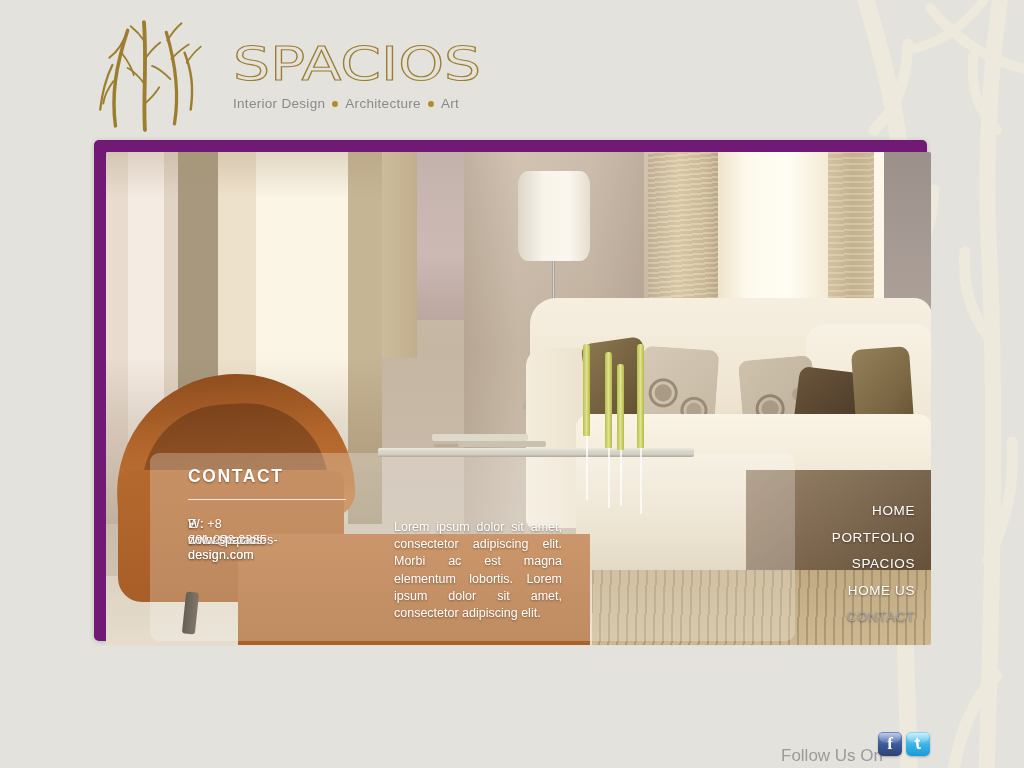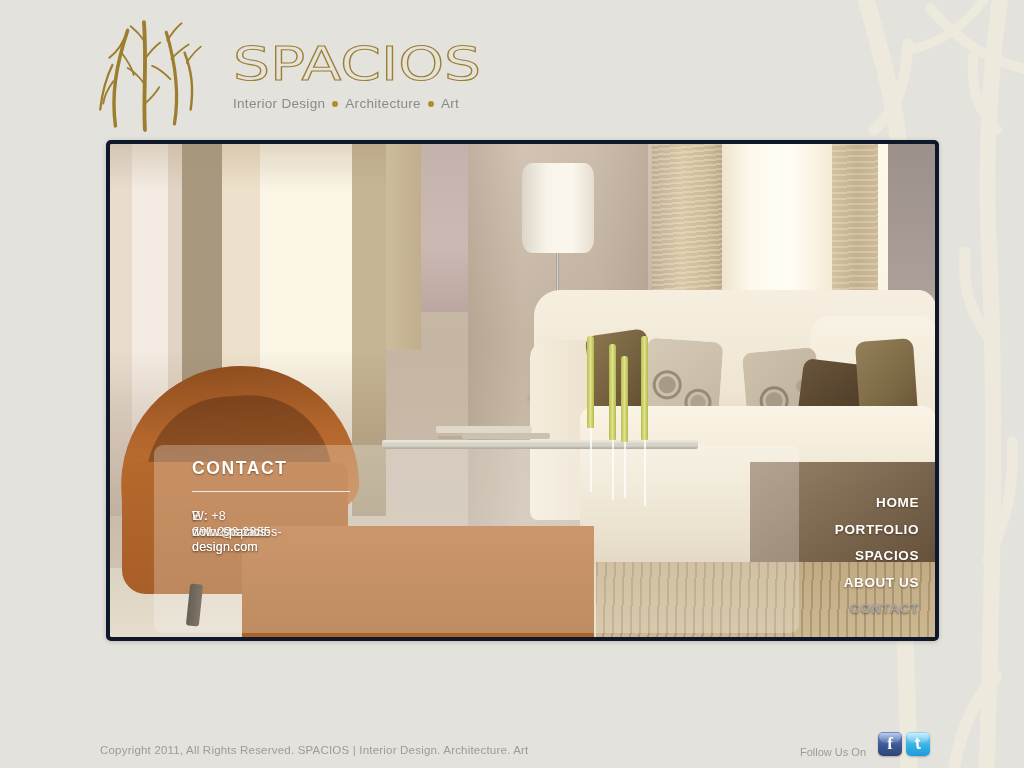--- a/index.html
+++ b/index.html
@@ -20,22 +20,22 @@
   .brand { position:absolute; left:233px; top:36px; width:260px; }
   .brand-word { display:block; width:252px; height:58px; }
   .tagline {
     display:flex; align-items:center; gap:7px;
     margin-top:2px; font-size:13.5px; color:#8a8a8a; letter-spacing:.3px;
   }
   .tag-dot { width:6px; height:6px; border-radius:50%; background:#b08c2a; display:inline-block; }
 
   
   .photo-frame {
-    position:absolute; left:106px; top:140px; width:833px; height:501px;
-    background:#0f172a; padding:4px; border-radius:5px;
+    position:absolute; left:94px; top:140px; width:833px; height:501px;
+    background:#701a75; padding:12px; border-radius:5px;
     box-shadow:0 1px 5px rgba(0,0,0,.18);
   }
   .photo { position:relative; width:825px; height:493px; overflow:hidden; border-radius:2px; }
   .photo div { position:absolute; }
 
   .wall { inset:0; background:linear-gradient(180deg,#d2c3b3 0%,#c5b5a3 40%,#cabcab 75%,#d4c8b8 100%); }
   .wall-shade { left:358px; top:0; width:180px; height:493px;
     background:linear-gradient(90deg, rgba(140,120,100,.25), rgba(140,120,100,0) 30%, rgba(160,140,120,.12) 70%, rgba(120,100,85,.22)); }
 
   .blinds { left:0; top:0; width:276px; height:372px;
@@ -185,28 +185,28 @@
   .overlay-panel .rule { position:absolute; left:38px; top:46px; width:158px; height:1px;
     background:rgba(255,255,255,.8); }
   .contact-lines { position:absolute; left:38px; top:64px; font-size:12.5px; line-height:15.6px;
     color:#fff; text-shadow:0 1px 2px rgba(60,40,20,.5); letter-spacing:.2px; }
   .lorem { position:absolute; top:66px; font-size:12.5px; line-height:17.2px; color:#fff;
     text-align:justify; text-shadow:0 1px 2px rgba(60,40,20,.5); }
   .lorem-1 { left:244px; width:168px; }
   .lorem-2 { left:450px; width:155px; }
 
   
-  .main-nav { position:absolute; right:16px; top:346px; list-style:none; text-align:right;font-weight:bold; }
+  .main-nav { position:absolute; right:16px; top:346px; list-style:none; text-align:right; }
   .main-nav li { font-size:13.5px; letter-spacing:.6px; color:#fff; line-height:26.6px;
     text-shadow:0 1px 2px rgba(40,25,10,.55); cursor:pointer; }
   .main-nav li.active { color:#a6a6a6; }
 
   
   .copyright { position:absolute; left:100px; top:744px; font-size:11.5px; color:#9b9b98; letter-spacing:.2px; }
-  .follow { position:absolute; left:800px; top:746px; font-size:11px; color:#9b9b98; }
+  .follow { position:absolute; left:781px; top:746px; font-size:17px; color:#9b9b98; }
   .social { position:absolute; top:732px; width:24px; height:24px; border-radius:5px;
     color:#fff; text-align:center; cursor:pointer; overflow:hidden;
     box-shadow:0 1px 2px rgba(0,0,0,.25); }
   .social::after { content:""; position:absolute; left:1px; right:1px; top:1px; height:10px;
     border-radius:4px 4px 8px 8px; background:linear-gradient(180deg, rgba(255,255,255,.55), rgba(255,255,255,.08)); }
   .social span { position:relative; font-weight:bold; font-size:17px; line-height:24px; font-family:"Liberation Serif", serif; }
   .fb { left:878px; background:linear-gradient(180deg,#6e8bcb,#3b5998 55%,#2d4373); }
   .tw { left:906px; background:linear-gradient(180deg,#8fd9f9,#38b2e6 55%,#1d9ad8); }
   .tw span { font-family:"Liberation Sans", sans-serif; transform:rotate(-6deg); display:inline-block; }
 </style>
@@ -322,30 +322,30 @@
       <div class="candle c4"></div>
 
       <div class="overlay-panel">
         <div class="ph">CONTACT</div>
         <div class="rule"></div>
         <div class="contact-lines">
           <div>P : +8 281.298.2885</div>
           <div>E : dolor@spacios-design.com</div>
           <div>W: www.spacios-design.com</div>
         </div>
+        <div class="lorem lorem-1">Lorem ipsum dolor sit amet, consectetor adipiscing elit. Morbi ac est magna elementum lobortis. Lorem ipsum dolor sit amet, consectetor adipiscing elit.</div>
       </div>
 
       <ul class="main-nav">
         <li>HOME</li>
         <li>PORTFOLIO</li>
         <li>SPACIOS</li>
-        <li>ABOUT US</li>
+        <li>HOME US</li>
         <li class="active">CONTACT</li>
       </ul>
     </div>
   </div>
 
-  <div class="copyright">Copyright  2011, All Rights Reserved.  SPACIOS | Interior Design. Architecture. Art</div>
   <div class="follow">Follow Us On</div>
   <div class="social fb"><span>f</span></div>
   <div class="social tw"><span>t</span></div>
 
 </div>
 
 </body></html>

